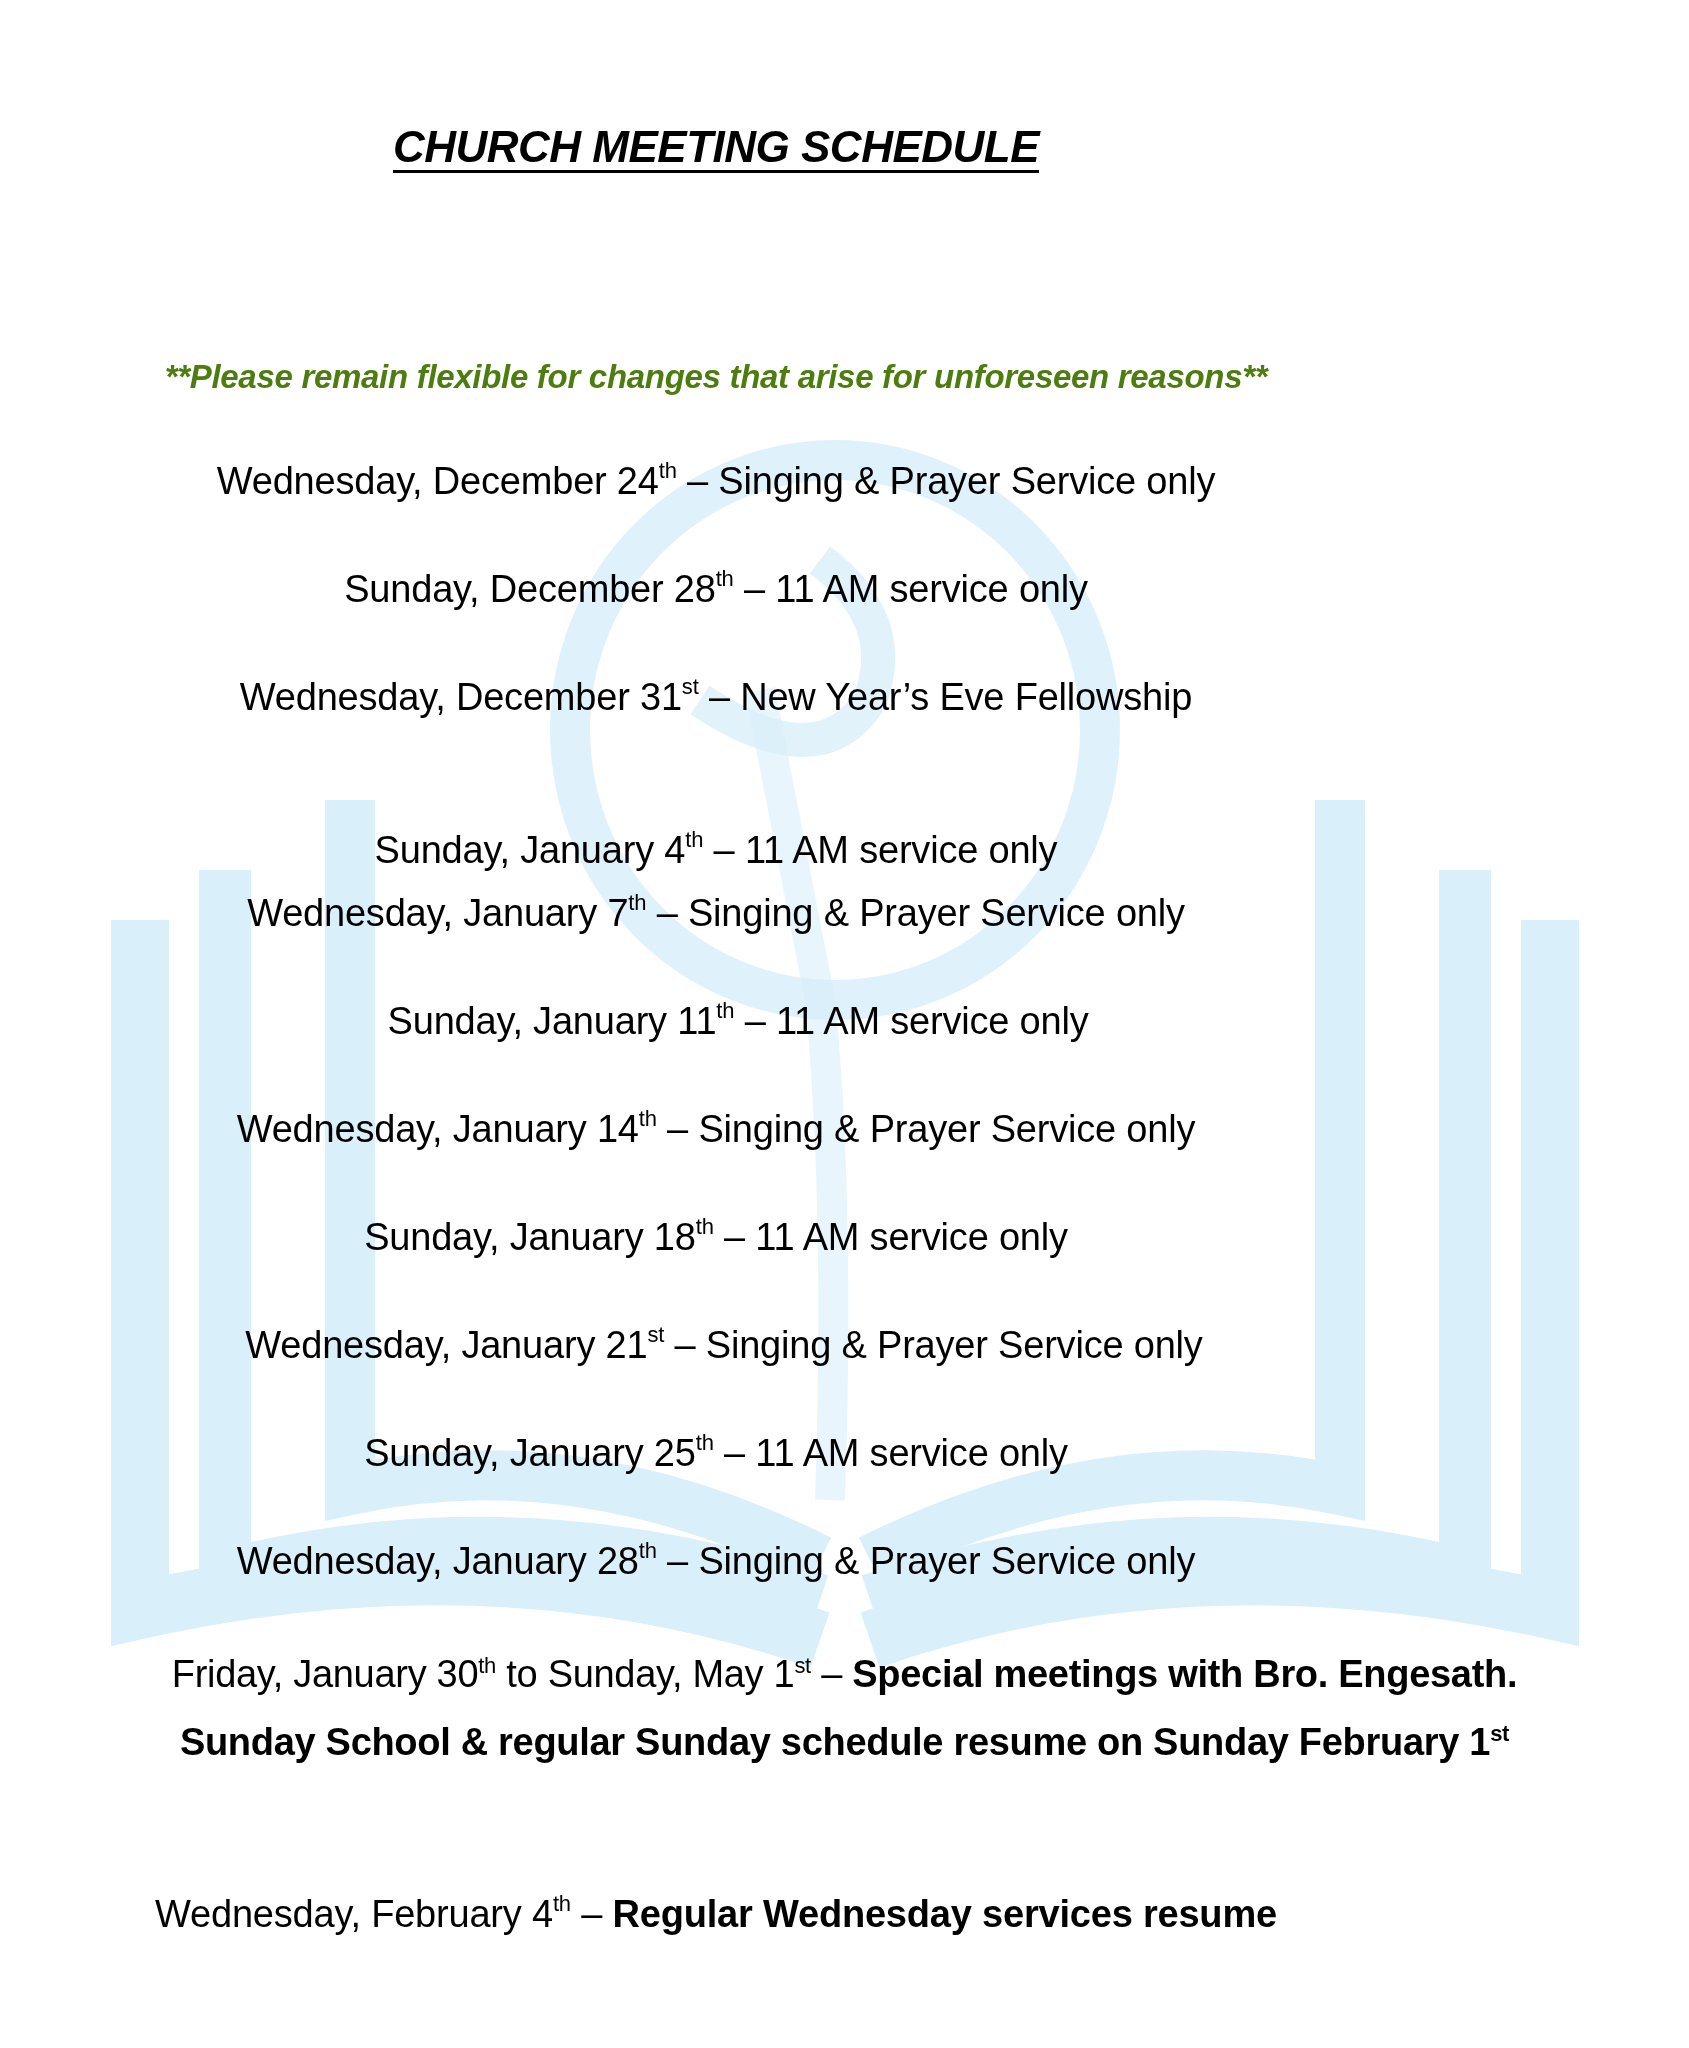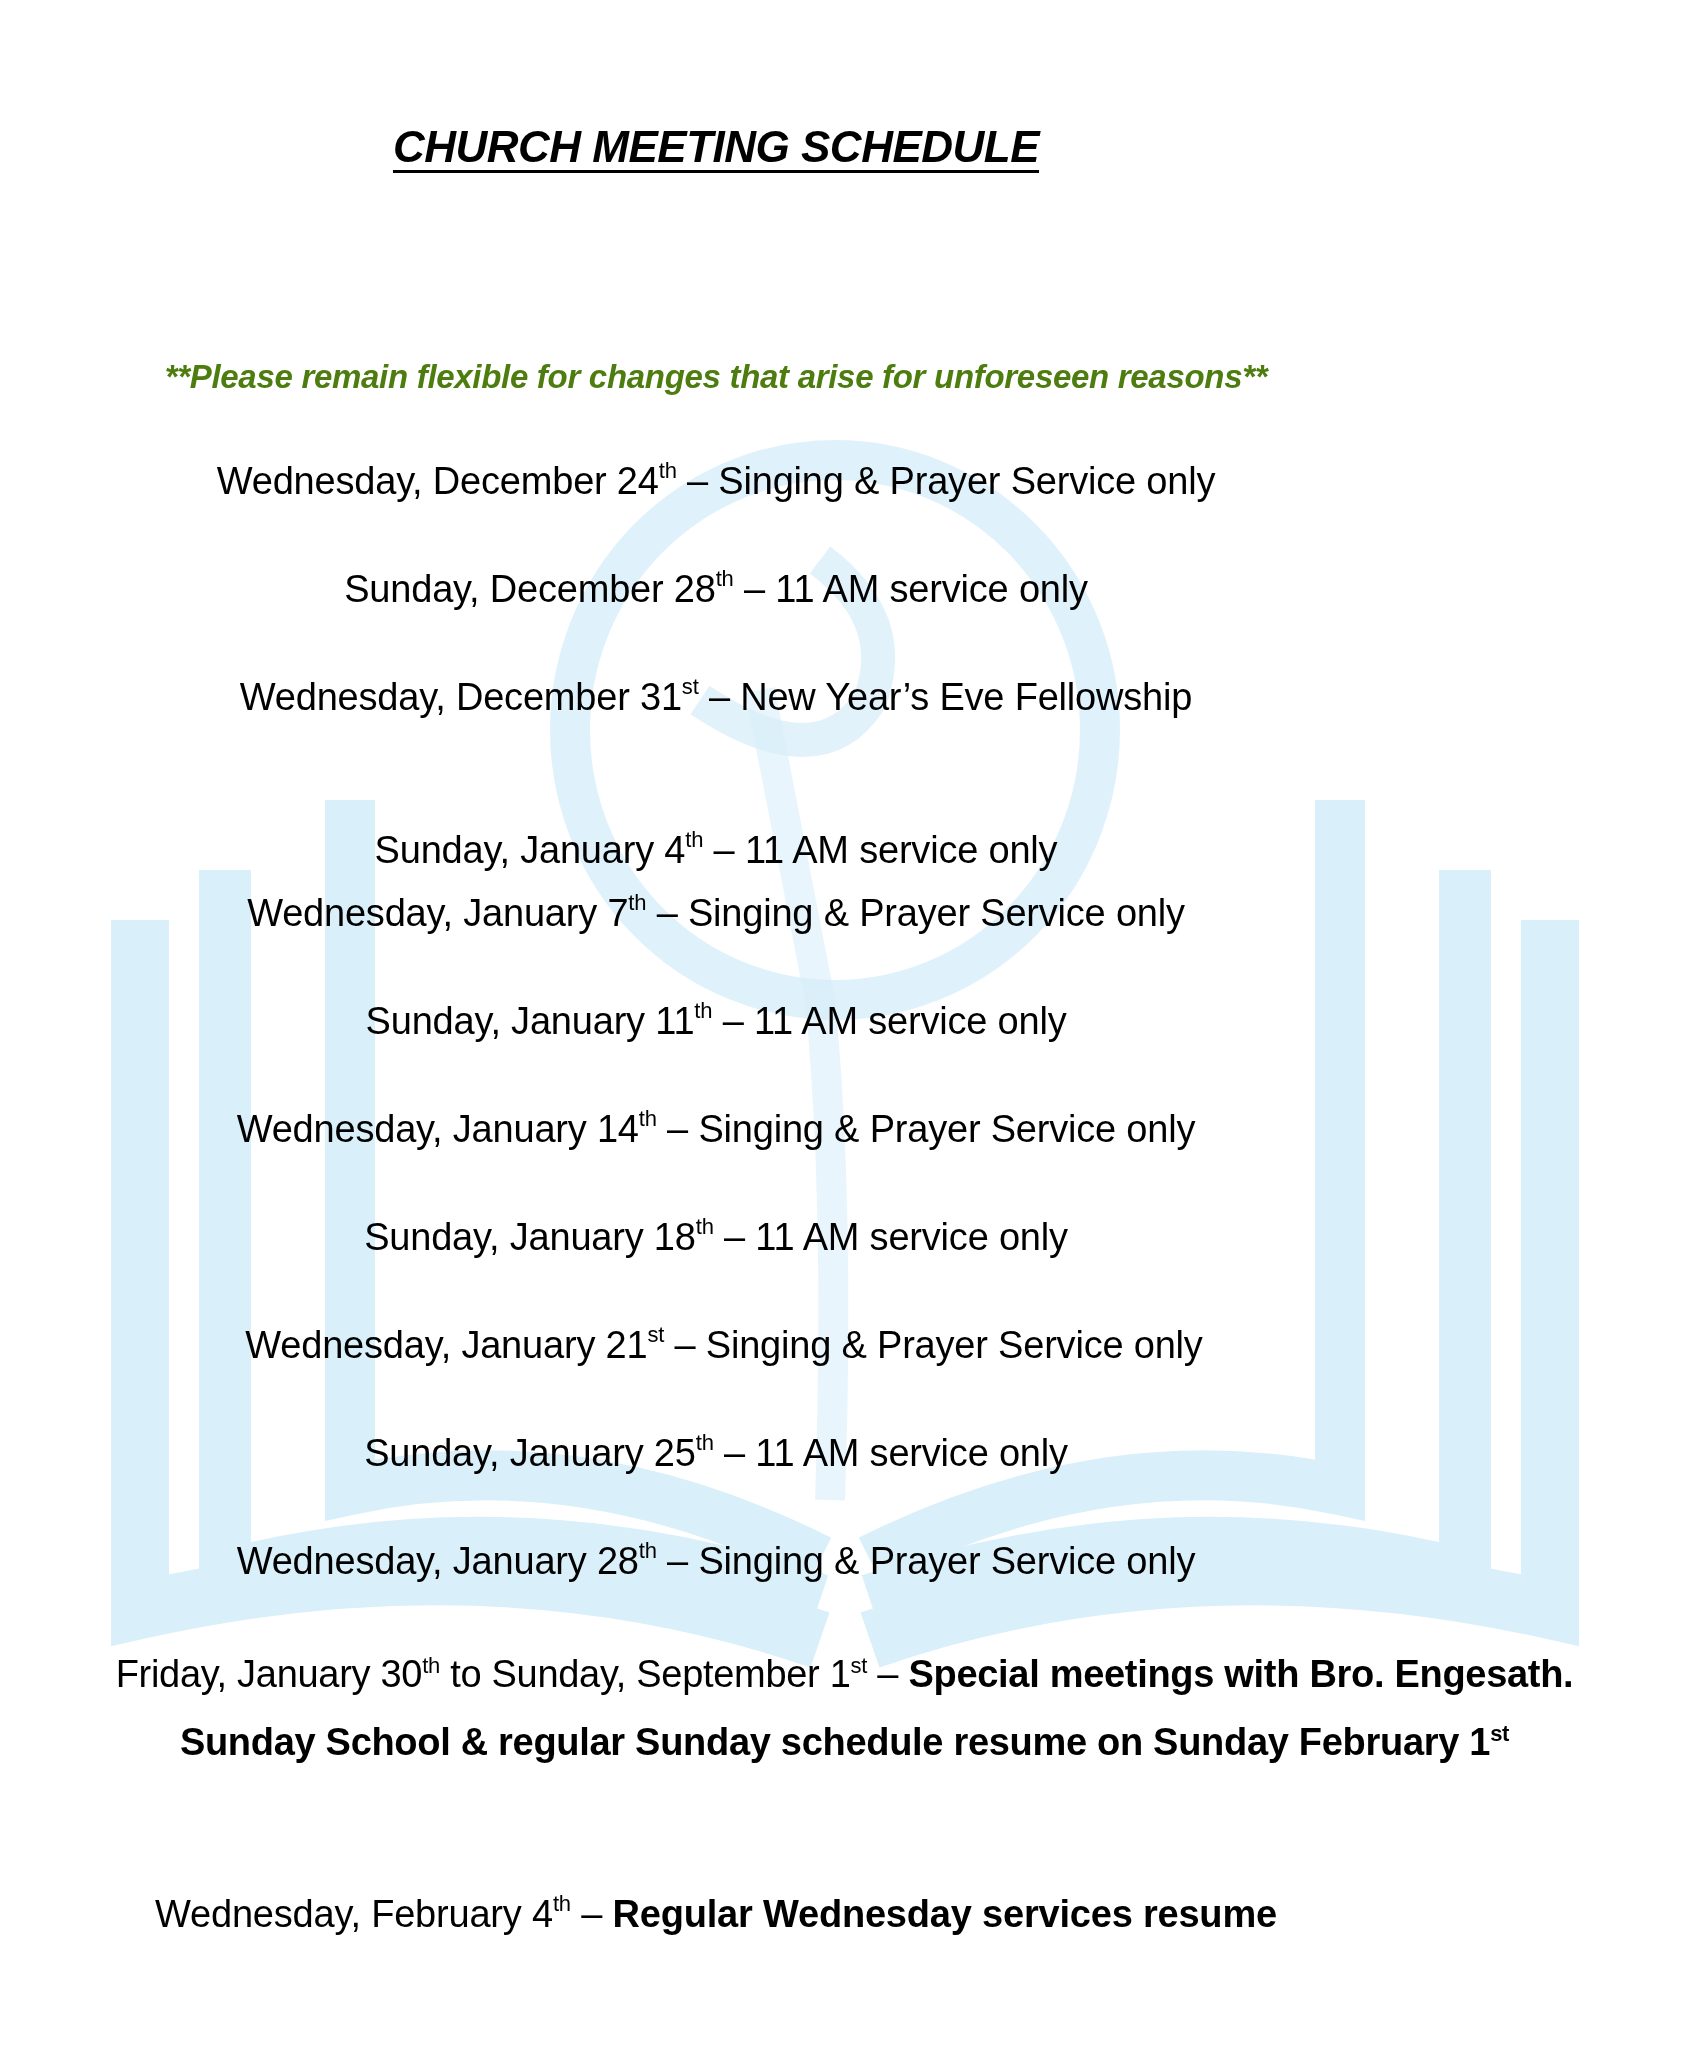--- a/index.html
+++ b/index.html
@@ -54,39 +54,39 @@
   </div>
   <div class="line entry" style="top:676px;">
     <span>Wednesday, December 31</span><sup>st</sup><span> – New Year’s Eve Fellowship</span>
   </div>
   <div class="line entry" style="top:784px;margin-top:45px;">
     <span>Sunday, January 4</span><sup>th</sup><span> – 11 AM service only</span>
   </div>
   <div class="line entry" style="top:892px;">
     <span>Wednesday, January 7</span><sup>th</sup><span> – Singing &amp; Prayer Service only</span>
   </div>
-  <div class="line entry" style="top:1000px;">
+  <div class="line entry" style="top:1000px;margin-left:22px;">
     <span>Sunday, January 11</span><sup>th</sup><span> – 11 AM service only</span>
   </div>
   <div class="line entry" style="top:1108px;">
     <span>Wednesday, January 14</span><sup>th</sup><span> – Singing &amp; Prayer Service only</span>
   </div>
   <div class="line entry" style="top:1216px;">
     <span>Sunday, January 18</span><sup>th</sup><span> – 11 AM service only</span>
   </div>
   <div class="line entry" style="top:1324px;padding-left:8px;">
     <span>Wednesday, January 21</span><sup>st</sup><span> – Singing &amp; Prayer Service only</span>
   </div>
   <div class="line entry" style="top:1432px;">
     <span>Sunday, January 25</span><sup>th</sup><span> – 11 AM service only</span>
   </div>
   <div class="line entry" style="top:1540px;">
     <span>Wednesday, January 28</span><sup>th</sup><span> – Singing &amp; Prayer Service only</span>
   </div>
 
   <div class="block" style="top:1640px;">
-    <span>Friday, January 30</span><sup>th</sup><span> to Sunday, September 1</span><sup>st</sup><span> – </span><span class="bold">Special meetings with Bro. Engesath. Sunday School &amp; regular Sunday schedule resume on Sunday February 1</span><sup class="bold">st</sup>
+    <span>Friday, January 30</span><sup>th</sup><span> to Sunday, May 1</span><sup>st</sup><span> – </span><span class="bold">Special meetings with Bro. Engesath. Sunday School &amp; regular Sunday schedule resume on Sunday February 1</span><sup class="bold">st</sup>
   </div>
 
   <div class="line entry" style="top:1893px;">
     <span>Wednesday, February 4</span><sup>th</sup><span> – </span><span class="bold">Regular Wednesday services resume</span>
   </div>
 </div>
 
 </body></html>

